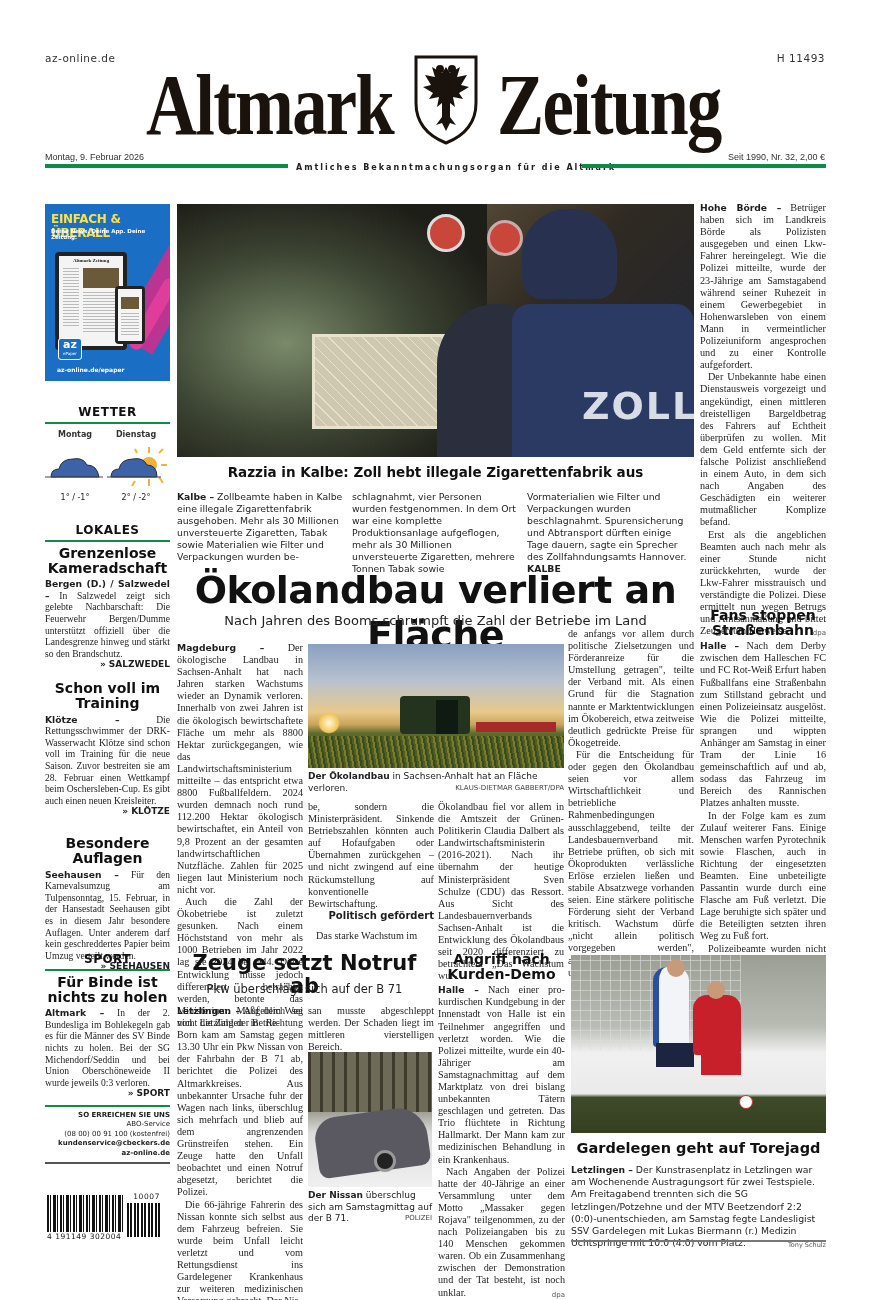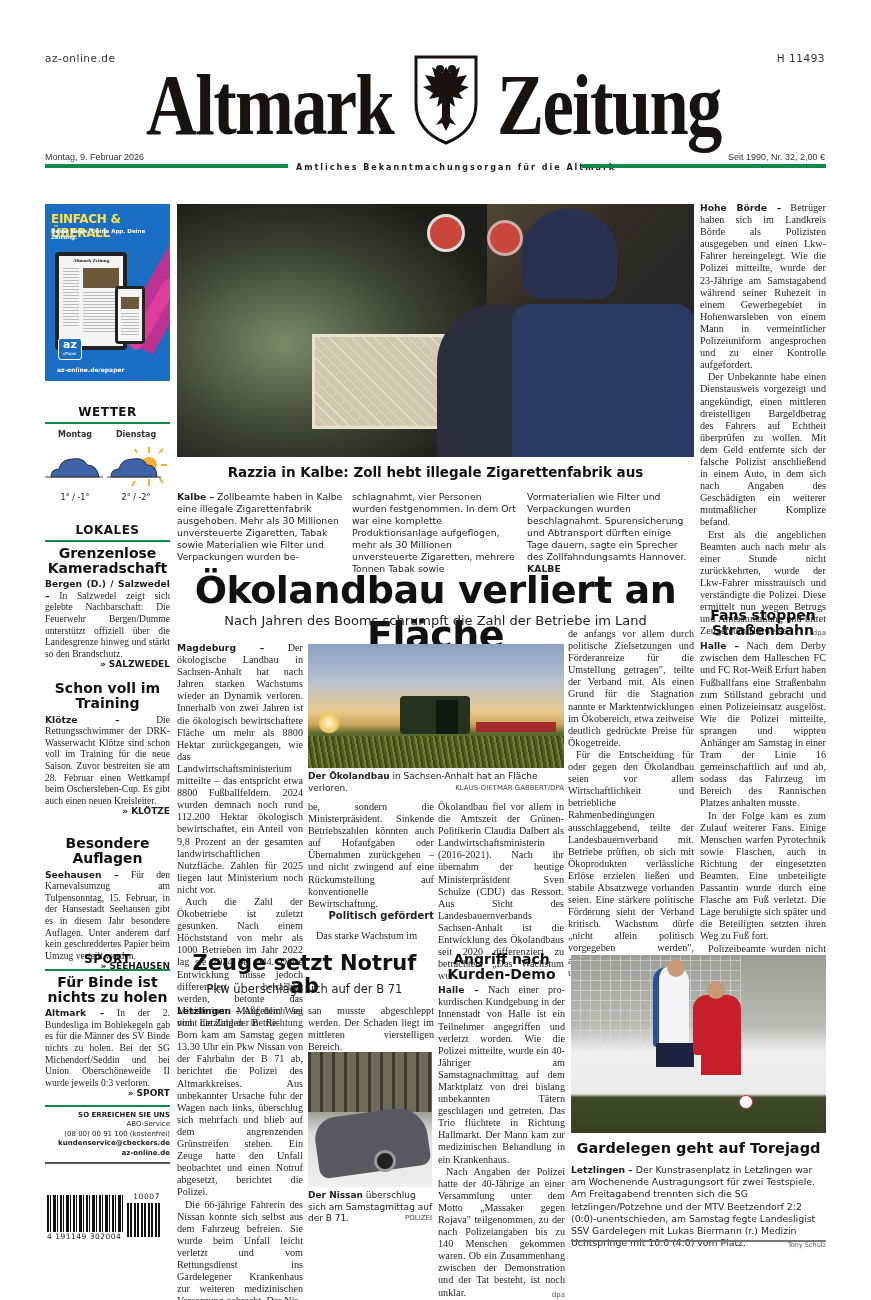--- a/index.html
+++ b/index.html
@@ -167,20 +167,21 @@
 </div>
 
 <div class="abs photo" style="left:177px;top:204px;width:517px;height:253px;background:linear-gradient(135deg,#3a3428 0%,#5a4e3a 35%,#2f2a22 60%,#1f2330 100%)">
   <div style="position:absolute;left:0;top:0;width:60%;height:100%;background:radial-gradient(ellipse at 35% 55%,#7a8a6a 0%,#3d4533 45%,#1e1e18 80%)"></div>
   <div style="position:absolute;left:135px;top:130px;width:140px;height:95px;background:repeating-linear-gradient(45deg,#e6e0cc 0 1px,#cfc8b0 1px 8px);border:3px solid #e8e2cc"></div>
   <div style="position:absolute;left:250px;top:10px;width:38px;height:38px;border-radius:50%;background:#c9463a;border:3px solid #ddd"></div>
   <div style="position:absolute;left:310px;top:16px;width:36px;height:36px;border-radius:50%;background:#c9463a;border:3px solid #caa"></div>
   <div style="position:absolute;left:260px;top:100px;width:120px;height:160px;background:#2b2f3d;border-radius:60px 60px 0 0"></div>
   <div style="position:absolute;left:345px;top:5px;width:95px;height:90px;background:#283250;border-radius:45px 45px 20px 20px"></div>
   <div style="position:absolute;left:335px;top:100px;width:182px;height:155px;background:#2b3a63;border-radius:18px 18px 0 0"></div>
+  <div class="sans" style="position:absolute;left:405px;top:180px;font-size:38px;font-weight:bold;color:#d8dce6;letter-spacing:2px">ZOLL</div>
 </div>
 <div class="abs hl" style="left:177px;top:465px;width:517px;font-size:13.5px">Razzia in Kalbe: Zoll hebt illegale Zigarettenfabrik aus</div>
 <div class="abs cols3" style="left:177px;top:491px;width:517px">
   <div class="sansbody"><span class="loc">Kalbe –</span> <span>Zollbeamte haben in Kalbe eine illegale Zigarettenfabrik ausgehoben. Mehr als 30 Millionen unversteuerte Zigaretten, Tabak sowie Materialien wie Filter und Verpackungen wurden be-</span></div>
   <div class="sansbody">schlagnahmt, vier Personen wurden festgenommen. In dem Ort war eine komplette Produktionsanlage aufgeflogen, mehr als 30 Millionen unversteuerte Zigaretten, mehrere Tonnen Tabak sowie</div>
   <div class="sansbody"><span>Vormaterialien wie Filter und Verpackungen wurden beschlagnahmt. Spurensicherung und Abtransport dürften einige Tage dauern, sagte ein Sprecher des Zollfahndungsamts Hannover.</span> <b class="sans">KALBE</b></div>
 </div>
 
 <div class="abs" style="left:700px;top:200px;width:126px">
   <div class="body" style="margin-top:2px">

